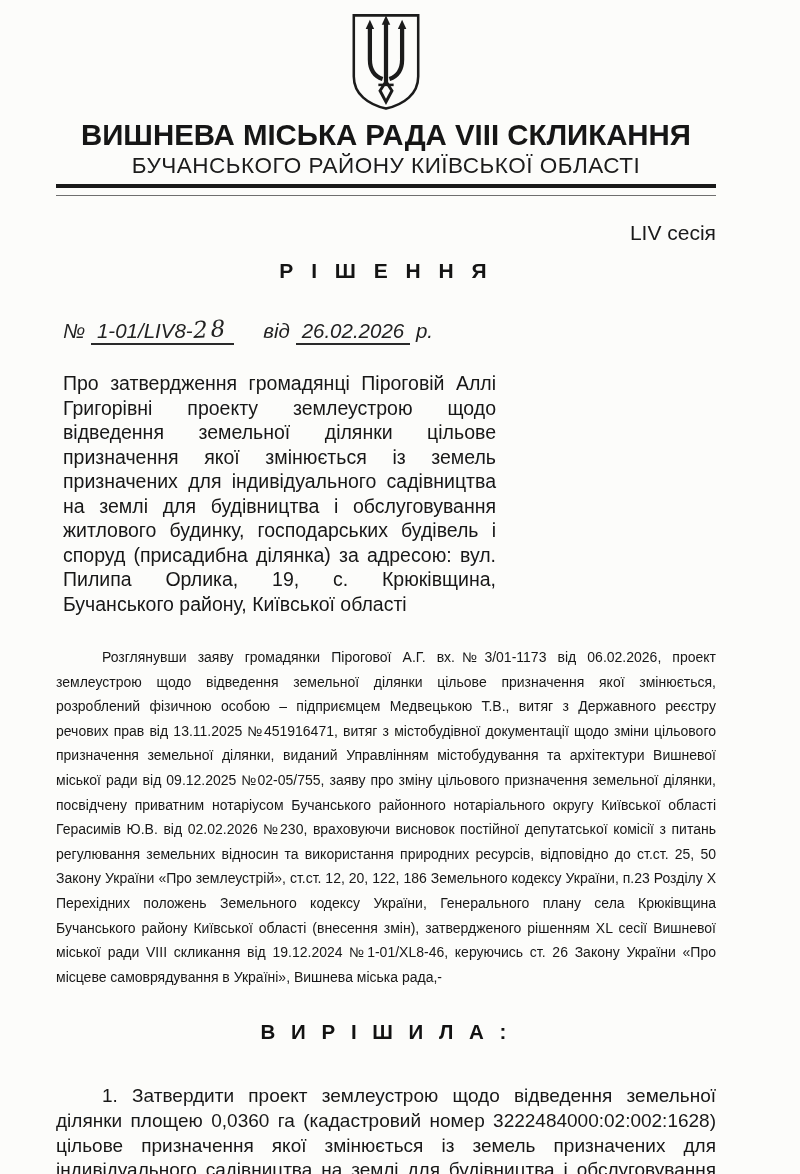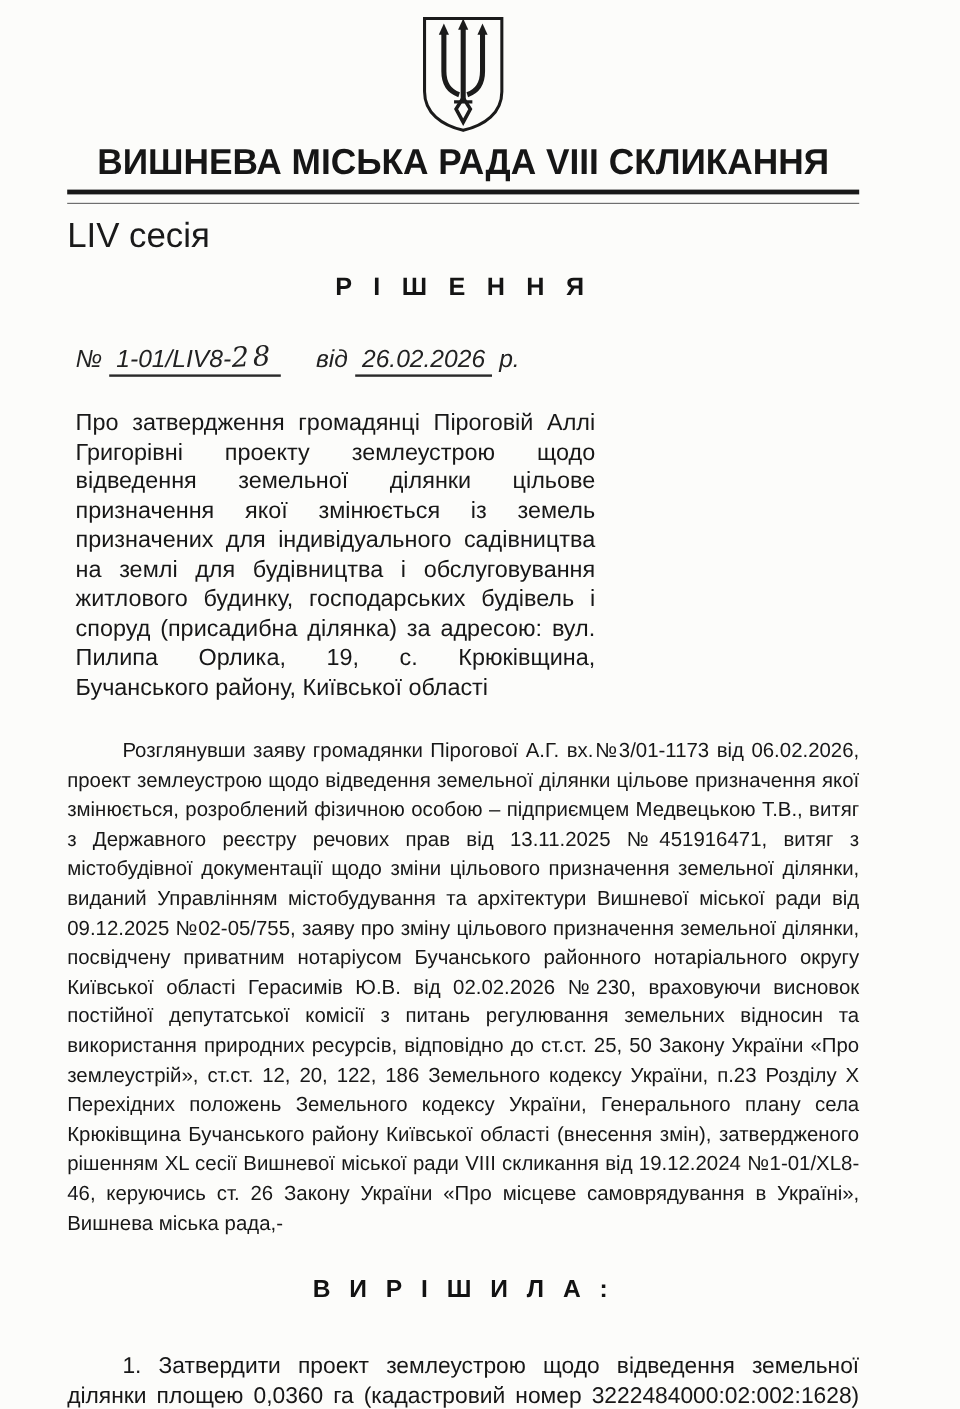--- a/index.html
+++ b/index.html
@@ -46,23 +46,23 @@
     letter-spacing: 0.5px;
     color: #1c1c1c;
   }
   .header-rule {
     margin-top: 5px;
     height: 7px;
     border-top: 4px solid #191919;
     border-bottom: 1px solid #6f6f6f;
   }
   .session-line {
-    text-align: left;
-    font-size: 29px;
-    margin-top: 11px;
+    text-align: right;
+    font-size: 21px;
+    margin-top: 25px;
     color: #1a1a1a;
   }
   .doc-type {
     text-align: center;
     font-size: 21px;
     font-weight: bold;
     letter-spacing: 6px;
     margin-top: 14px;
     color: #141414;
   }
@@ -96,21 +96,21 @@
     width: 433px;
     margin-left: 7px;
     font-size: 19.5px;
     line-height: 24.5px;
     text-align: justify;
     color: #171717;
   }
   
   .preamble {
     margin-top: 29px;
-    font-size: 17px;
+    font-size: 14px;
     line-height: 24.6px;
     text-align: justify;
     text-indent: 46px;
     color: #171717;
   }
   .resolved-heading {
     text-align: center;
     font-weight: bold;
     font-size: 20.5px;
     letter-spacing: 5px;
@@ -144,20 +144,21 @@
       <polygon points="45,4 40,15 50,15" fill="#1b1b1b"></polygon>
       <polygon points="26,9 21,20 31,20" fill="#1b1b1b"></polygon>
       <polygon points="64,9 59,20 69,20" fill="#1b1b1b"></polygon>
 
       <path d="M45,82 L38,93 L45,106 L52,93 Z" fill="none" stroke="#1b1b1b" stroke-width="3.5"></path>
       <path d="M36,86 H54" fill="none" stroke="#1b1b1b" stroke-width="3"></path>
     </svg>
   </div>
 
   <div class="org-title">ВИШНЕВА МІСЬКА РАДА VIII СКЛИКАННЯ</div>
+  <div class="org-subtitle">БУЧАНСЬКОГО РАЙОНУ КИЇВСЬКОЇ ОБЛАСТІ</div>
   <div class="header-rule"></div>
 
   <div class="session-line">LIV сесія</div>
   <div class="doc-type">Р І Ш Е Н Н Я</div>
 
   <div class="number-line">
     <span>№</span>
     <span class="ul"><span>1-01/LIV8-</span><span class="handwritten">28</span></span>
     <span class="gap"></span>
     <span>від</span>

